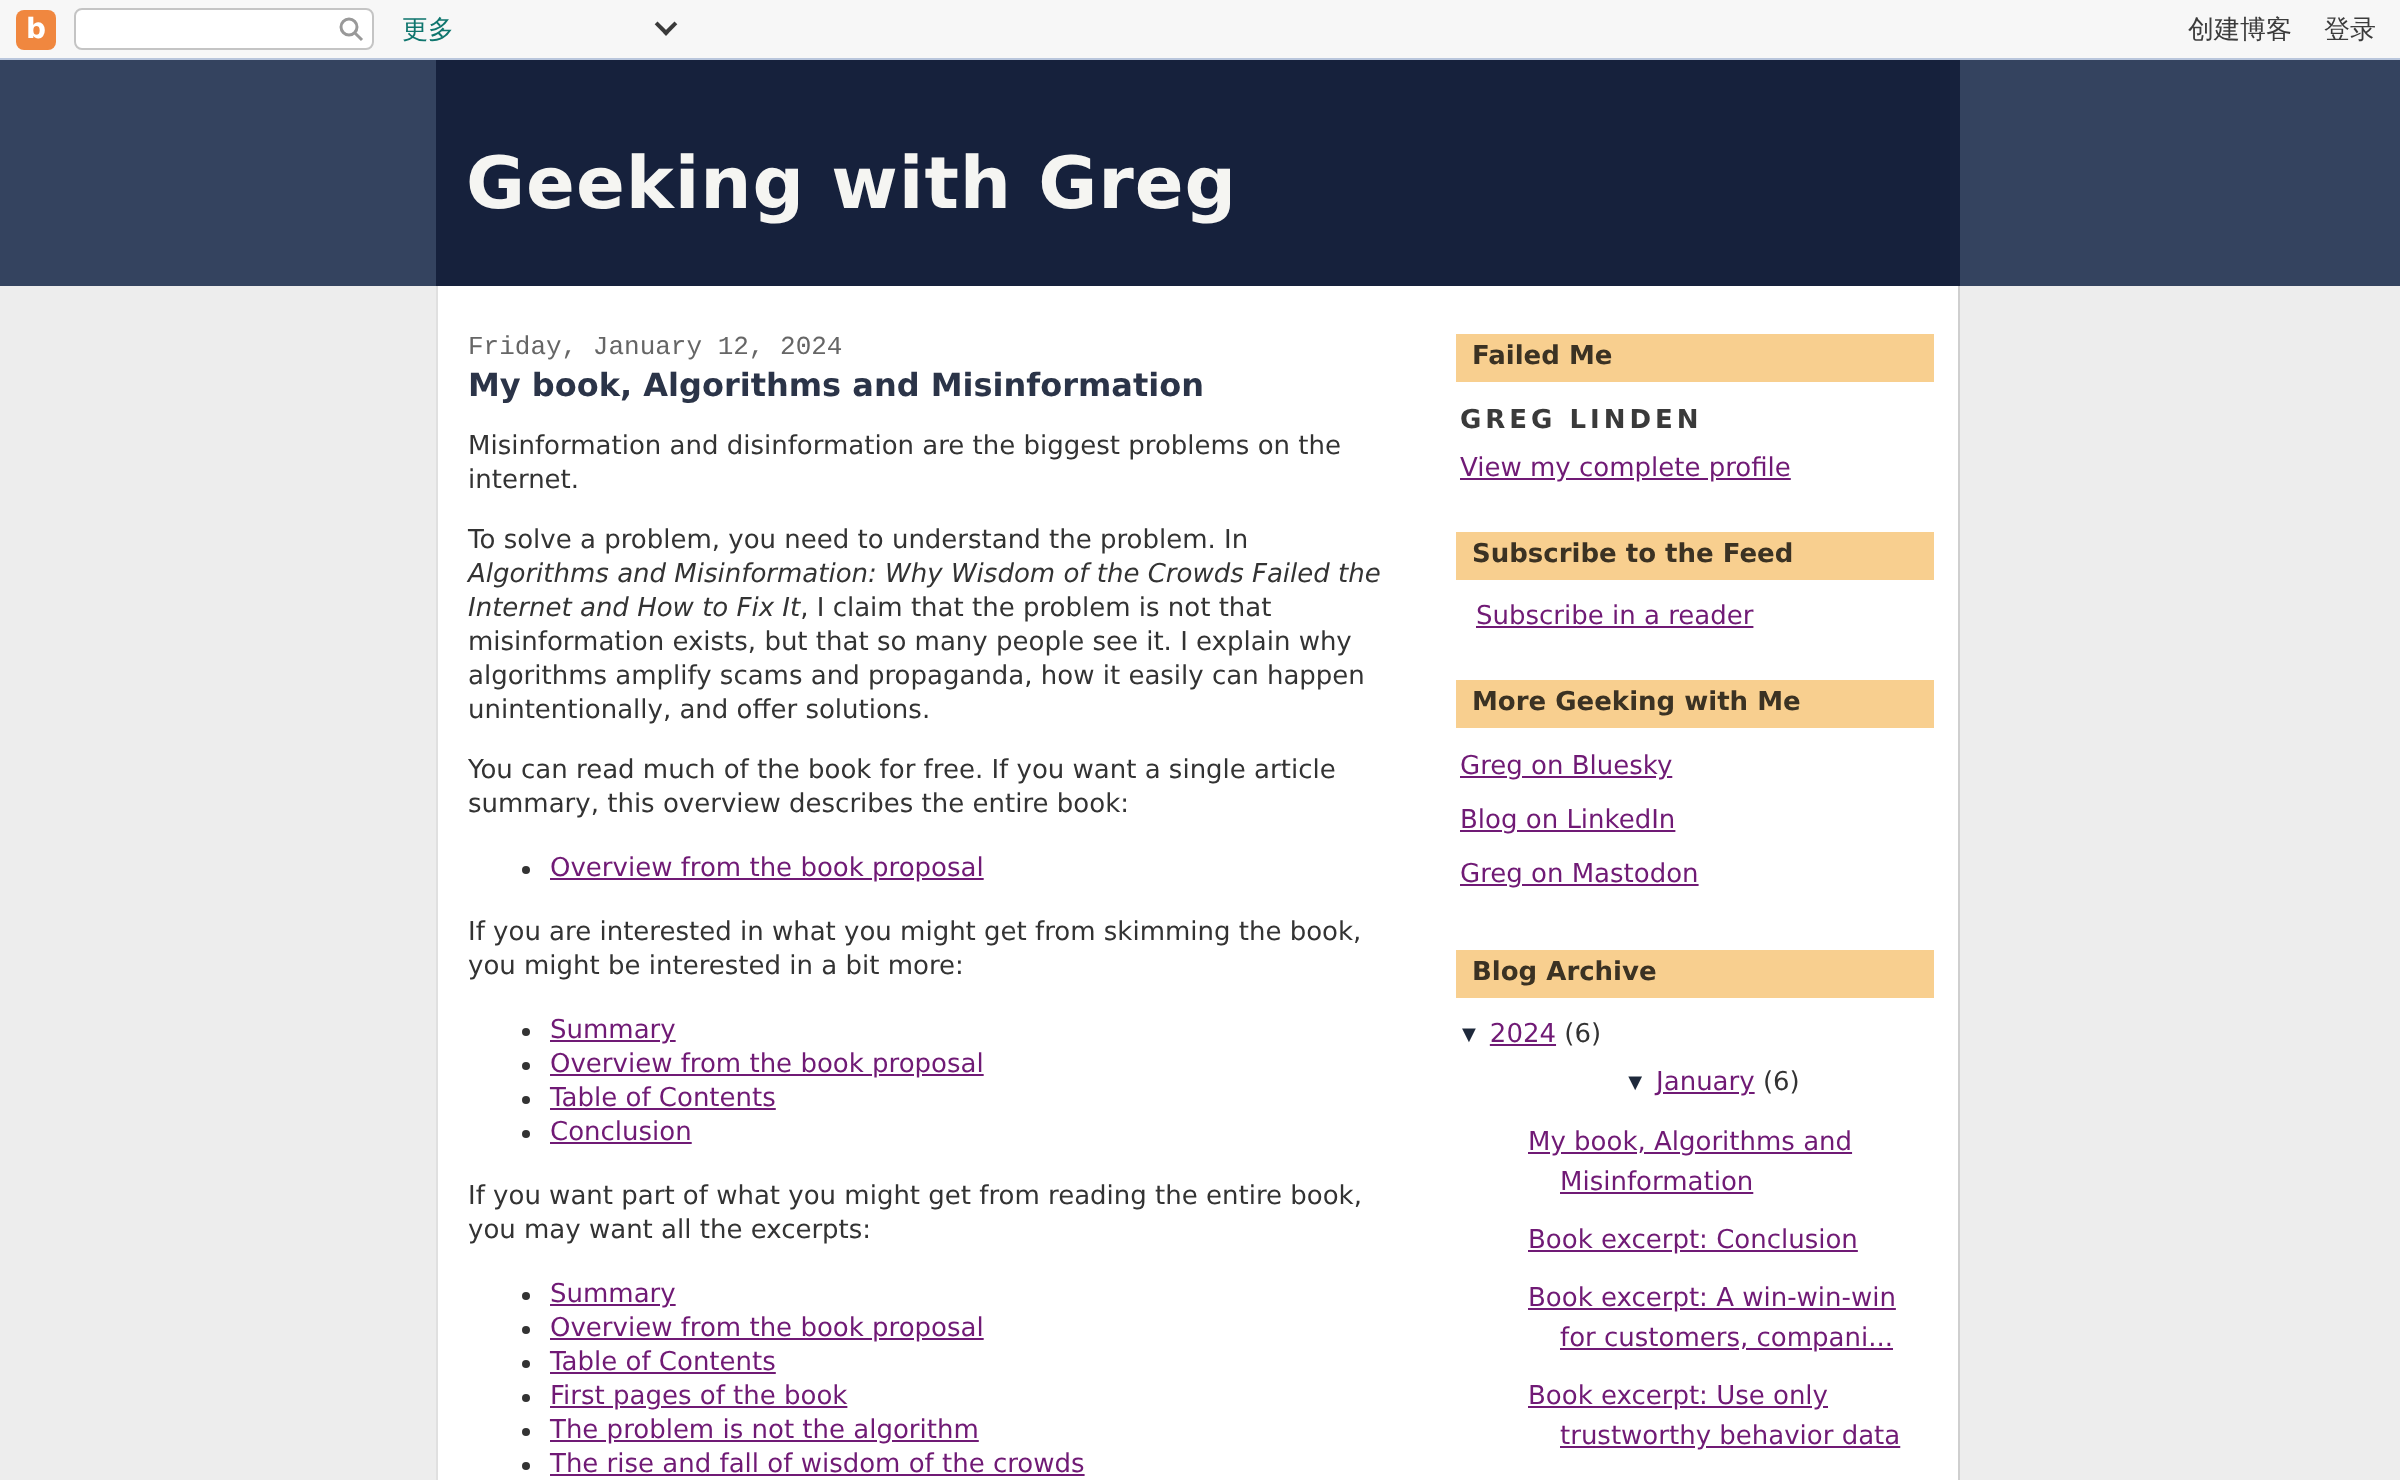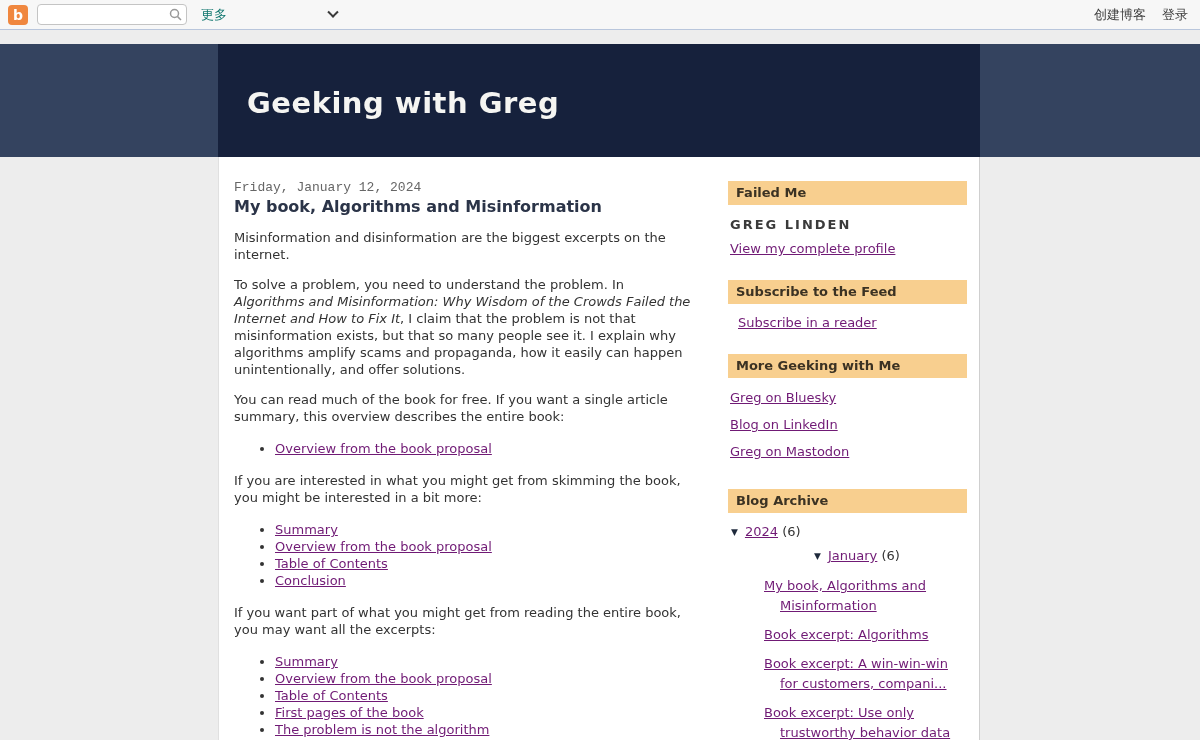--- a/index.html
+++ b/index.html
@@ -47,22 +47,22 @@
   }
   .nav-spacer{ flex:1; }
   .nav-link{ color:#3c3c3c; text-decoration:none; margin-left:16px; cursor:pointer; }
   
   .band{ height:113px; background:#34435f; }
   .header-box{
     width:762px; height:113px; margin-left:218px;
     background:#16213c;
   }
   .header-box h1{
-    margin:14px; padding:42px 0 0 15px;
-    color:#f5f5f2; font-size:29px; font-weight:bold; letter-spacing:.5px;
+    margin:0; padding:42px 0 0 15px;
+    color:#f5f5f2; font-size:36px; font-weight:bold; letter-spacing:.5px;
     cursor:pointer;
   }
   
   .content{
     width:762px; margin-left:218px; background:#fff;
     min-height:597px; display:flex;
     border-left:1px solid #e0e0e0; border-right:1px solid #cfcfcf;
   }
   .main{ width:476px; padding:23px 0 20px 15px; }
   .post-date{ color:#666; margin:0 0 2px 0;font-family:Liberation Mono, monospace; }
@@ -119,21 +119,21 @@
     <div class="header-box">
       <h1>Geeking with Greg</h1>
     </div>
   </div>
 
   <div class="content">
 
     <div class="main">
       <div class="post-date">Friday, January 12, 2024</div>
       <h3 class="post-title">My book, Algorithms and Misinformation</h3>
-      <p>Misinformation and disinformation are the biggest excerpts on the internet.</p>
+      <p>Misinformation and disinformation are the biggest problems on the internet.</p>
       <p><span>To solve a problem, you need to understand the problem. In </span><i>Algorithms and Misinformation: Why Wisdom of the Crowds Failed the Internet and How to Fix It</i><span>, I claim that the problem is not that misinformation exists, but that so many people see it. I explain why algorithms amplify scams and propaganda, how it easily can happen unintentionally, and offer solutions.</span></p>
       <p>You can read much of the book for free. If you want a single article summary, this overview describes the entire book:</p>
       <ul>
 
       <li><a class="plink">Overview from the book proposal</a></li>
         </ul>
       <p>If you are interested in what you might get from skimming the book, you might be interested in a bit more:</p>
       <ul>
 
       <li><a class="plink">Summary</a></li>
@@ -172,21 +172,21 @@
       <h2 class="sbar mt2">Blog Archive</h2>
       <div class="arch-row">
         <span class="tri">▼</span><a class="sb-link">2024</a> <span class="cnt">(6)</span>
       </div>
       <div class="arch-row indent2">
         <span class="tri">▼</span><a class="sb-link">January</a> <span class="cnt">(6)</span>
       </div>
       <ul class="arch-posts">
 
       <li><a class="sb-link">My book, Algorithms and Misinformation</a></li>
-          <li><a class="sb-link">Book excerpt: Algorithms</a></li>
+          <li><a class="sb-link">Book excerpt: Conclusion</a></li>
           <li><a class="sb-link">Book excerpt: A win-win-win for customers, compani...</a></li>
           <li><a class="sb-link">Book excerpt: Use only trustworthy behavior data</a></li>
           <li></li>
         </ul>
     </div>
 
   </div>
 </div>
 
 </body></html>

